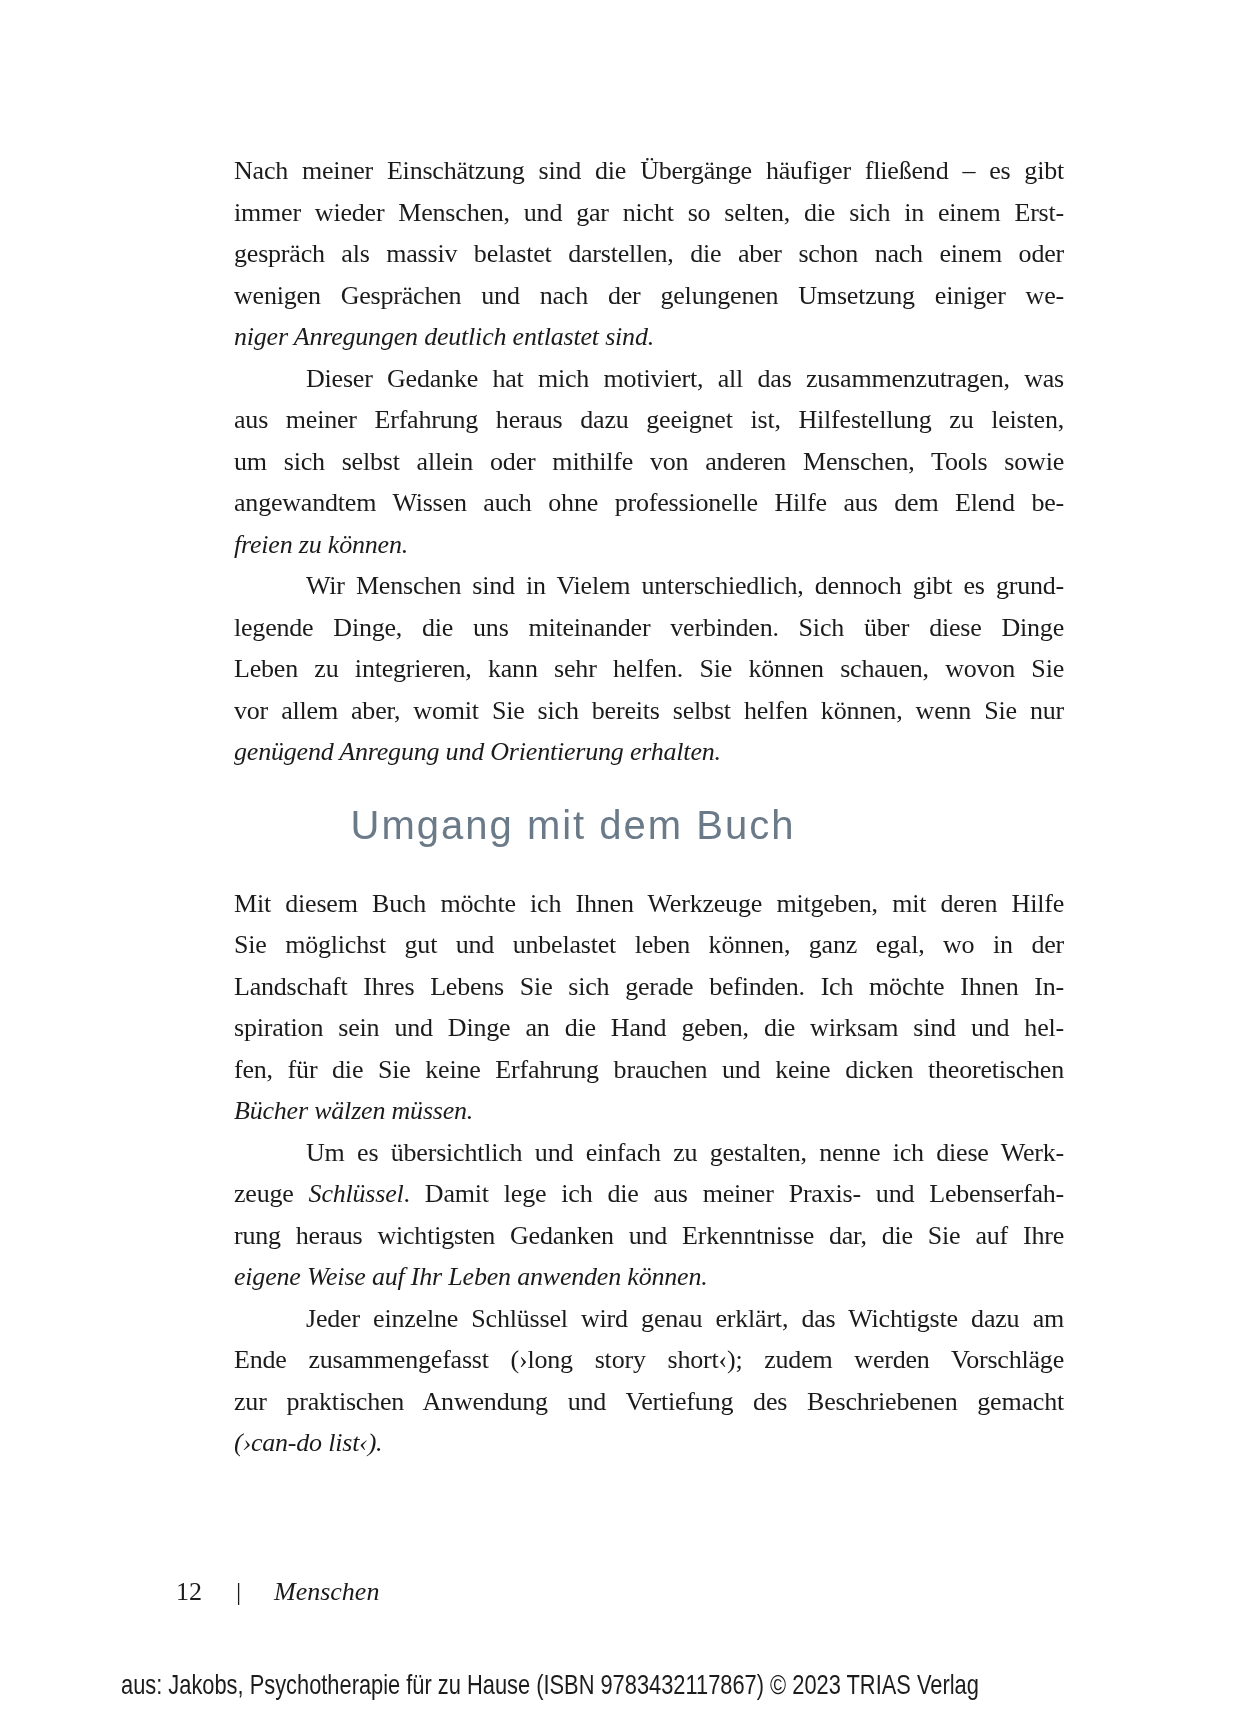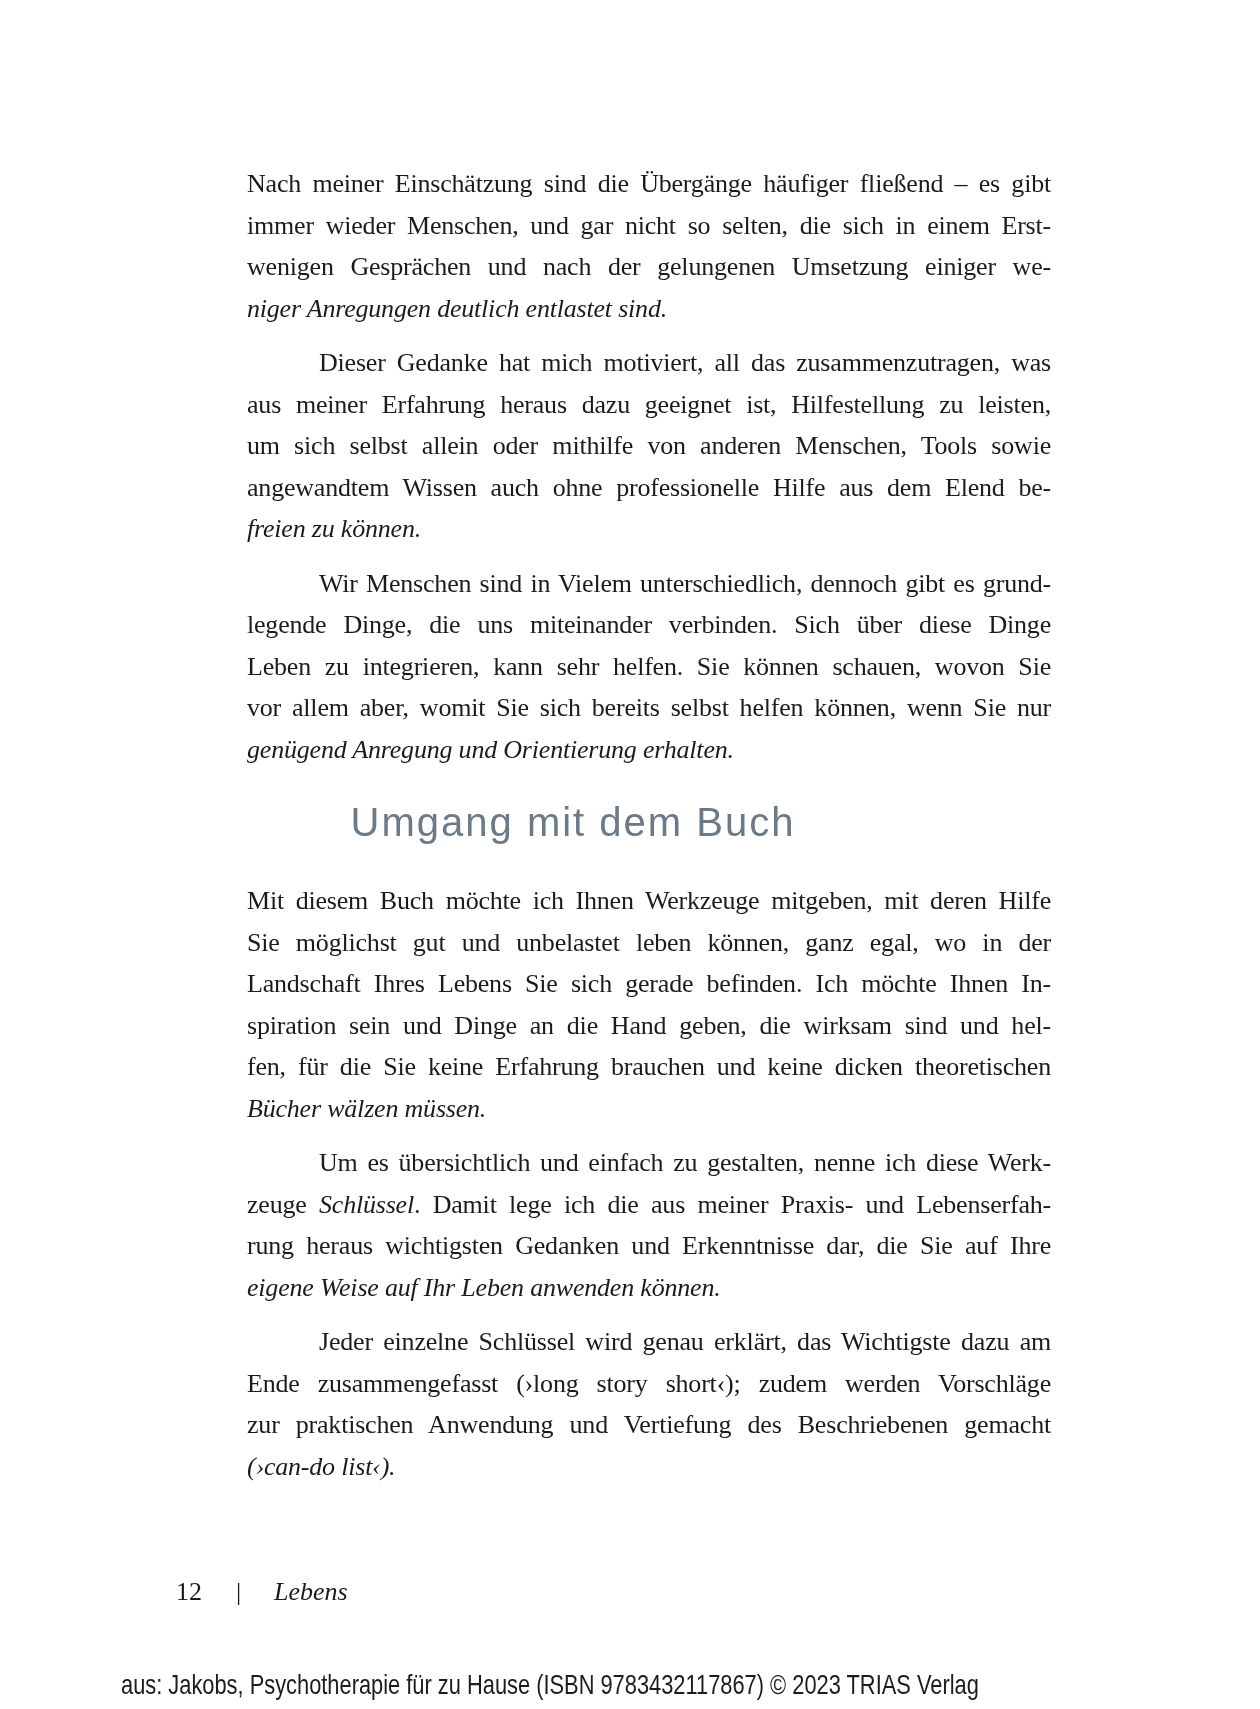--- a/index.html
+++ b/index.html
@@ -11,21 +11,21 @@
     font-family: "Liberation Serif", serif;
     color: #1b1b1b;
     overflow: hidden;
   }
   .content {
     position: absolute;
     left: 234px;
     top: 150px;
     width: 830px;
   }
-  .para { margin: 13px; padding: 0; }
+  .para { margin: 0; padding: 0; }
   .tline {
     font-size: 26px;
     line-height: 41.5px;
     letter-spacing: -0.2px;
     text-align: justify;
     text-align-last: justify;
   }
   .tline.last { text-align-last: left; font-style: italic; }
   .tline.indent { padding-left: 72px; }
   .it { font-style: italic; }
@@ -74,20 +74,21 @@
 </head>
 <body>
 
 <div class="page">
 
   <div class="content">
 
     <div class="para">
       <div class="tline">Nach meiner Einschätzung sind die Übergänge häufiger fließend – es gibt</div>
       <div class="tline">immer wieder Menschen, und gar nicht so selten, die sich in einem Erst-</div>
+      <div class="tline">gespräch als massiv belastet darstellen, die aber schon nach einem oder</div>
       <div class="tline">wenigen Gesprächen und nach der gelungenen Umsetzung einiger we-</div>
       <div class="tline last">niger Anregungen deutlich entlastet sind.</div>
     </div>
 
     <div class="para">
       <div class="tline indent">Dieser Gedanke hat mich motiviert, all das zusammenzutragen, was</div>
       <div class="tline">aus meiner Erfahrung heraus dazu geeignet ist, Hilfestellung zu leisten,</div>
       <div class="tline">um sich selbst allein oder mithilfe von anderen Menschen, Tools sowie</div>
       <div class="tline">angewandtem Wissen auch ohne professionelle Hilfe aus dem Elend be-</div>
       <div class="tline last">freien zu können.</div>
@@ -124,20 +125,20 @@
       <div class="tline">Ende zusammengefasst (›long story short‹); zudem werden Vorschläge</div>
       <div class="tline">zur praktischen Anwendung und Vertiefung des Beschriebenen gemacht</div>
       <div class="tline last">(›can-do list‹).</div>
     </div>
 
   </div>
 
   <div class="footer">
     <span class="pagenum">12</span>
     <span class="divider">|</span>
-    <span class="section">Lebens</span>
+    <span class="section">Menschen</span>
   </div>
 
   <div class="credit">
     <span class="credit-inner">aus: Jakobs, Psychotherapie für zu Hause (ISBN 9783432117867) © 2023 TRIAS Verlag</span>
   </div>
 
 </div>
 
 </body></html>

